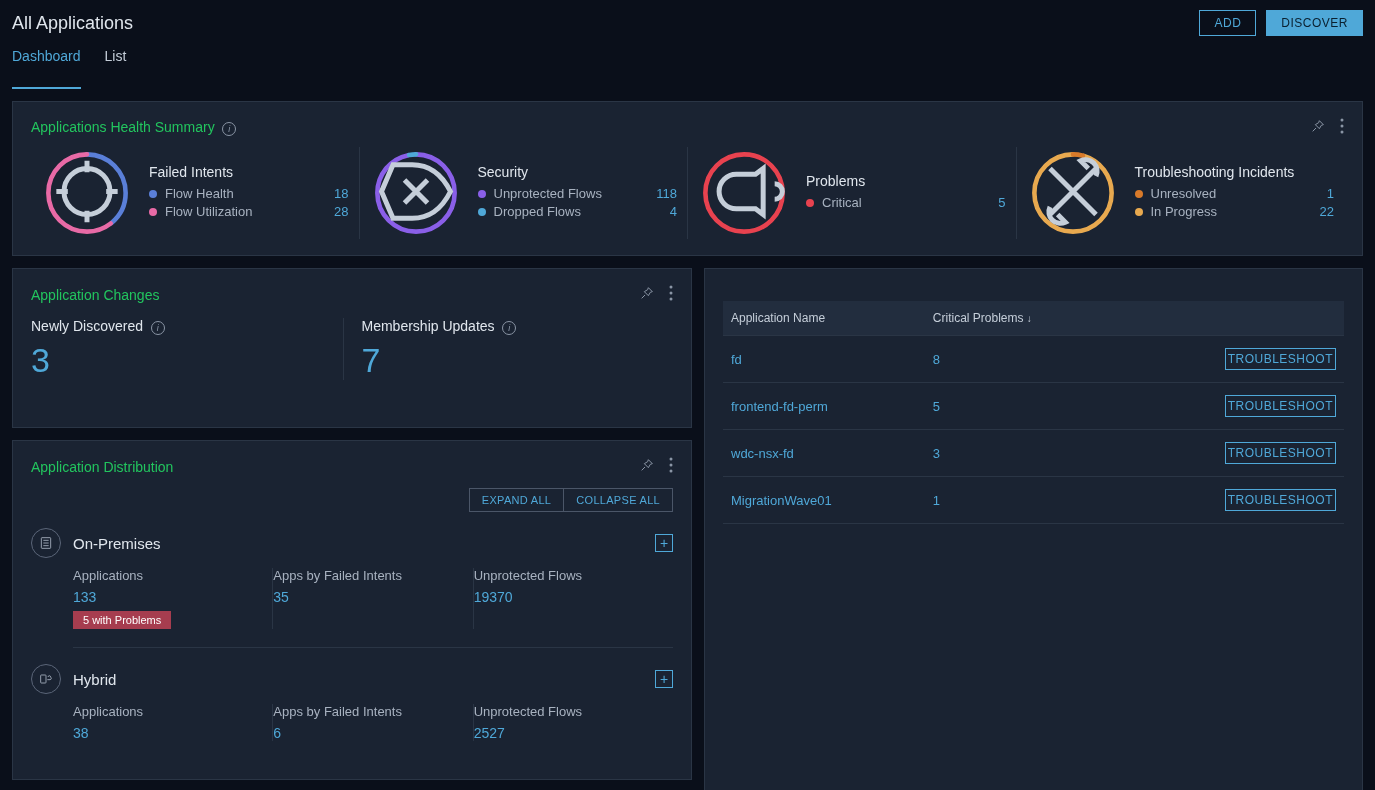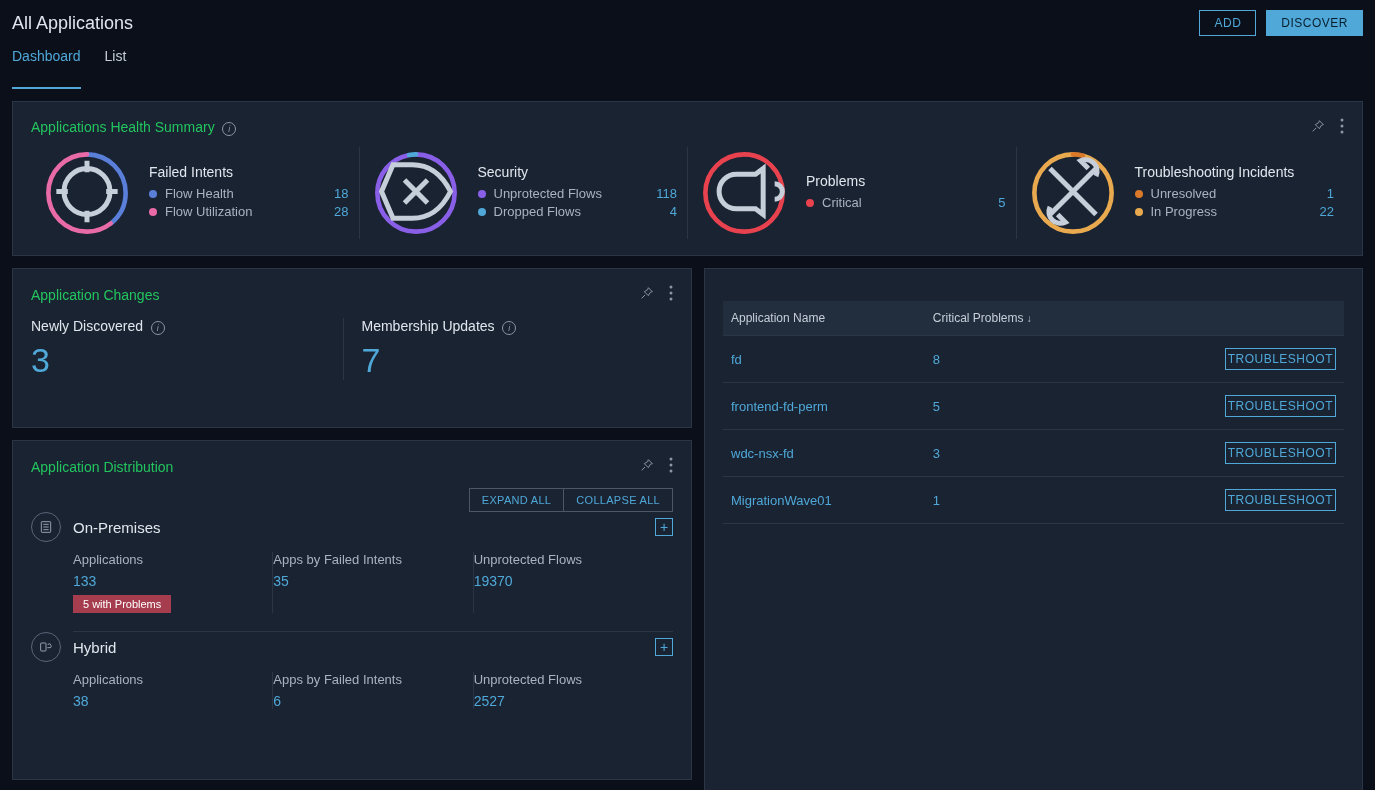--- a/index.html
+++ b/index.html
@@ -98,21 +98,21 @@
   background: transparent;
   border: 1px solid #4b5668;
   color: #4fa8d8;
   padding: 5px 12px;
   font-size: 11px;
   cursor: pointer;
   letter-spacing: 0.3px;
 }
 .btn-group button:first-child { border-right: none; }
 
-.dist-section { }
+.dist-section { margin-top: 16px; }
 .dist-head { display: flex; align-items: center; gap: 12px; margin-bottom: 10px; }
 .round-icon {
   width: 30px; height: 30px; border: 1px solid #5a6578; border-radius: 50%;
   display: flex; align-items: center; justify-content: center;
   color: #a8b2c0; flex-shrink: 0;
 }
 .dist-title { font-size: 15px; color: #e0e6ed; flex: 1; }
 .expand-btn {
   width: 18px; height: 18px; border: 1px solid #4fa8d8; color: #4fa8d8;
   display: flex; align-items: center; justify-content: center;

